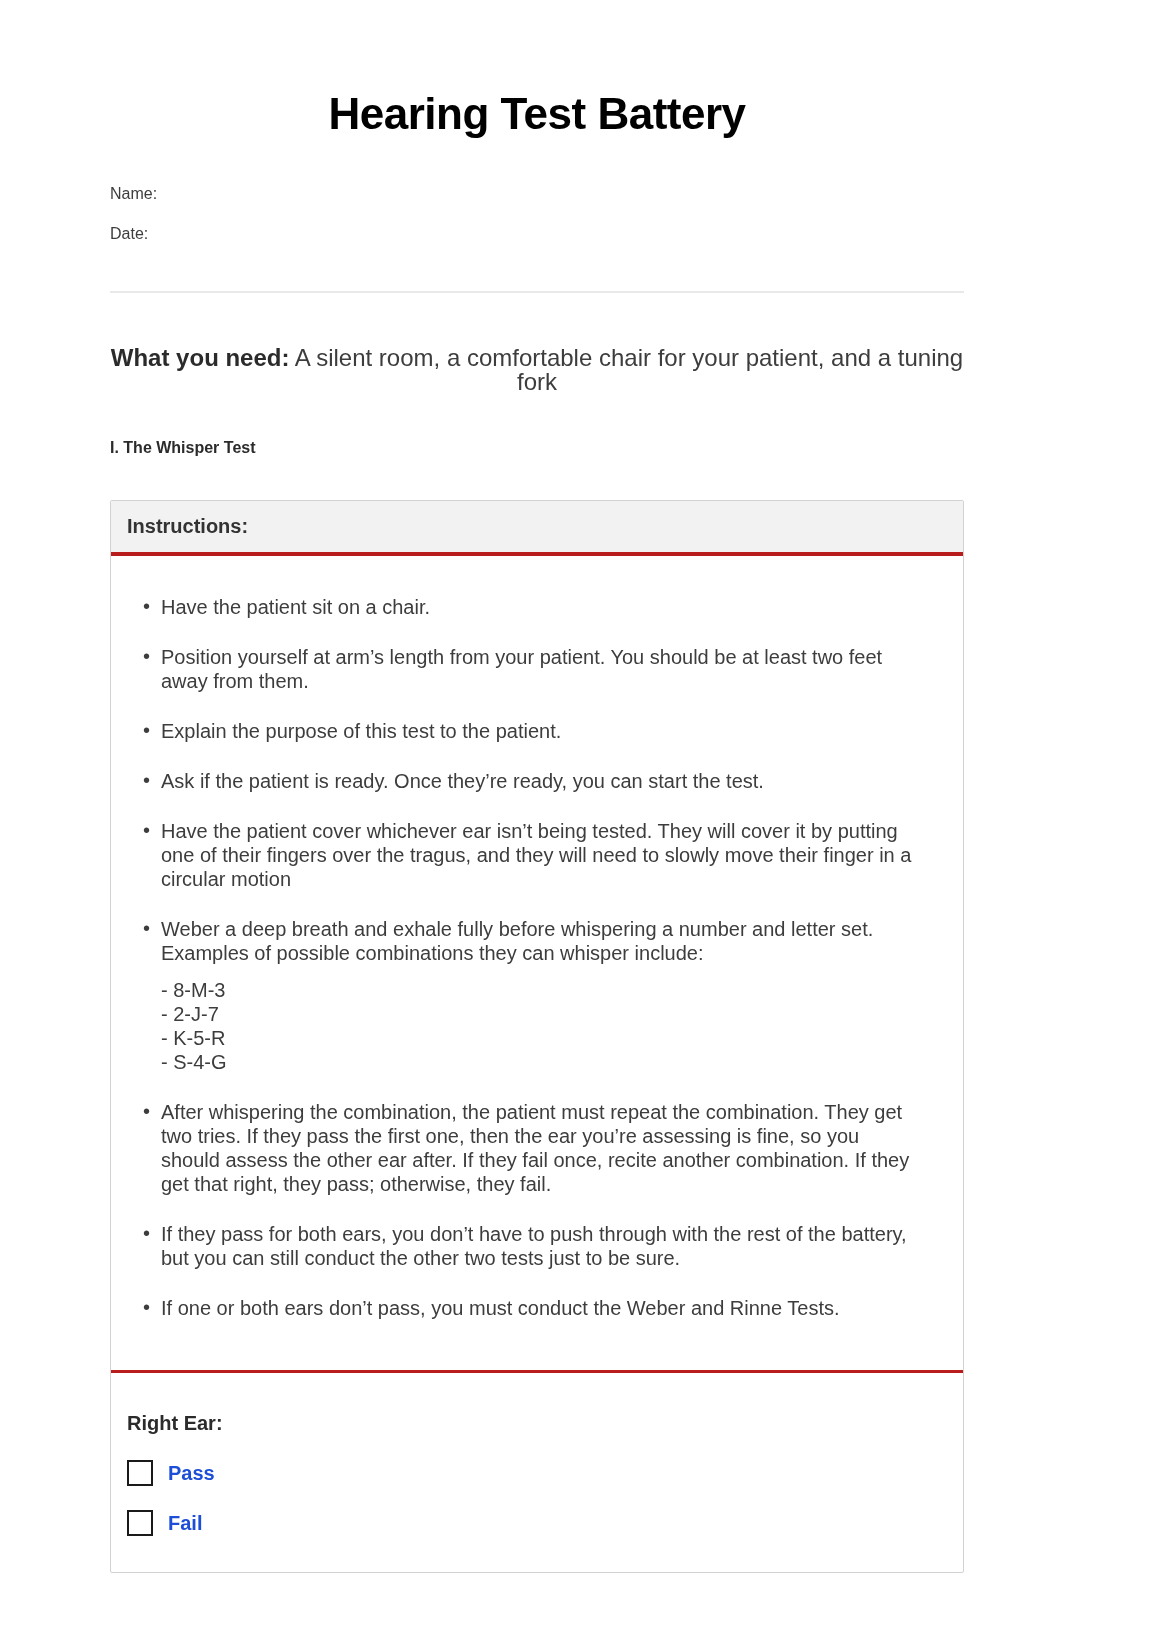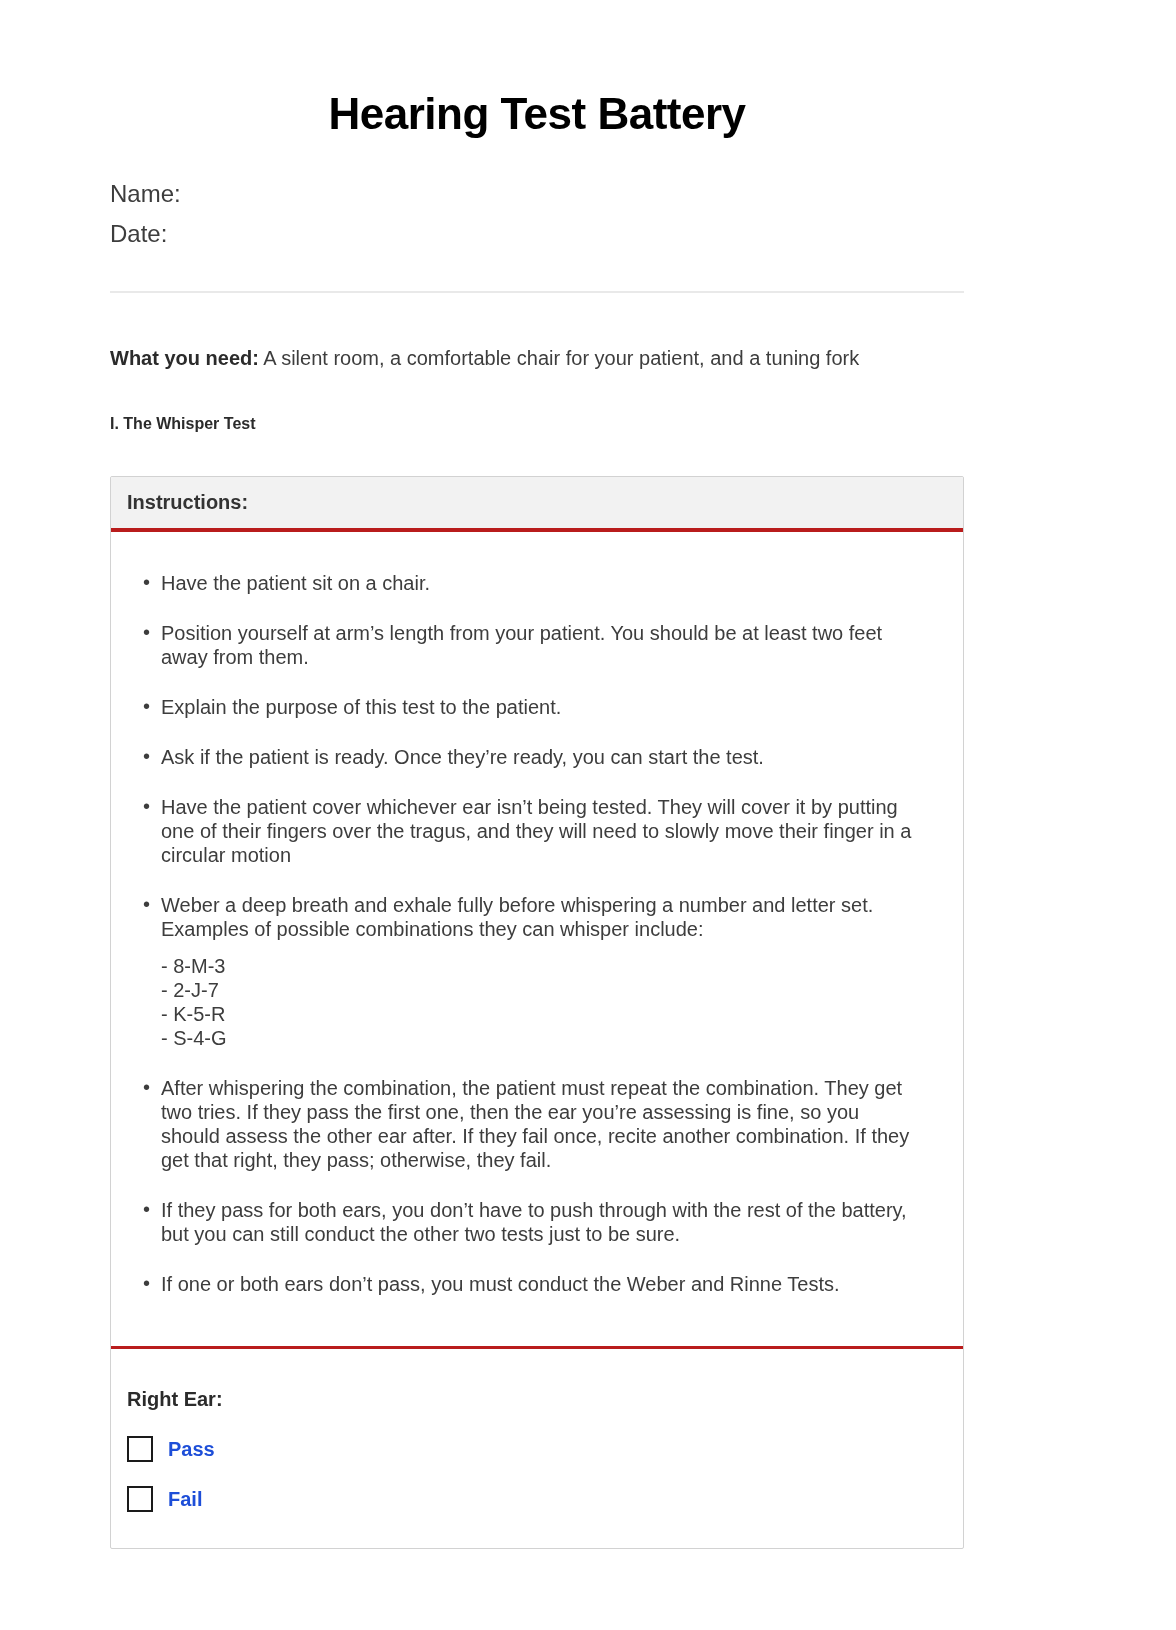--- a/index.html
+++ b/index.html
@@ -7,25 +7,25 @@
     width:1176px;height:1630px;background:#ffffff;
     font-family:"Liberation Sans",sans-serif;color:#3d3d3d;
     overflow:hidden;
   }
   .page{padding:0 110px;box-sizing:border-box;width:1074px;}
   h1.doc-title{
     margin:0;padding-top:90px;text-align:center;
     font-size:44px;line-height:1.1;font-weight:700;color:#000;
     letter-spacing:-0.5px;
   }
-  .meta{margin-top:44px;font-size:24px;}
+  .meta{margin-top:44px;font-size:16px;}
   .meta-line{line-height:24px;}
   .meta-line + .meta-line{margin-top:16px;}
   .divider{margin-top:45px;border-top:2px solid #e9e9e9;height:0;}
-  .what-you-need{margin:53px 0 0 0;font-size:20px;line-height:24px;}
+  .what-you-need{margin:53px 0 0 0;font-size:24px;line-height:24px;text-align:center;}
   .bold-label{font-weight:700;color:#2b2b2b;}
   h2.sub-heading{
     margin:42px 0 0 0;font-size:16px;line-height:24px;
     font-weight:700;color:#2b2b2b;
   }
   .box{margin-top:40px;border:1px solid #d2d2d2;border-radius:2px;background:#fff;}
   .box-header{
     background:#f2f2f2;border-bottom:4px solid #b91c1c;
     padding:13px 16px;font-size:20px;font-weight:700;color:#333;
     line-height:25px;border-radius:2px 2px 0 0;

